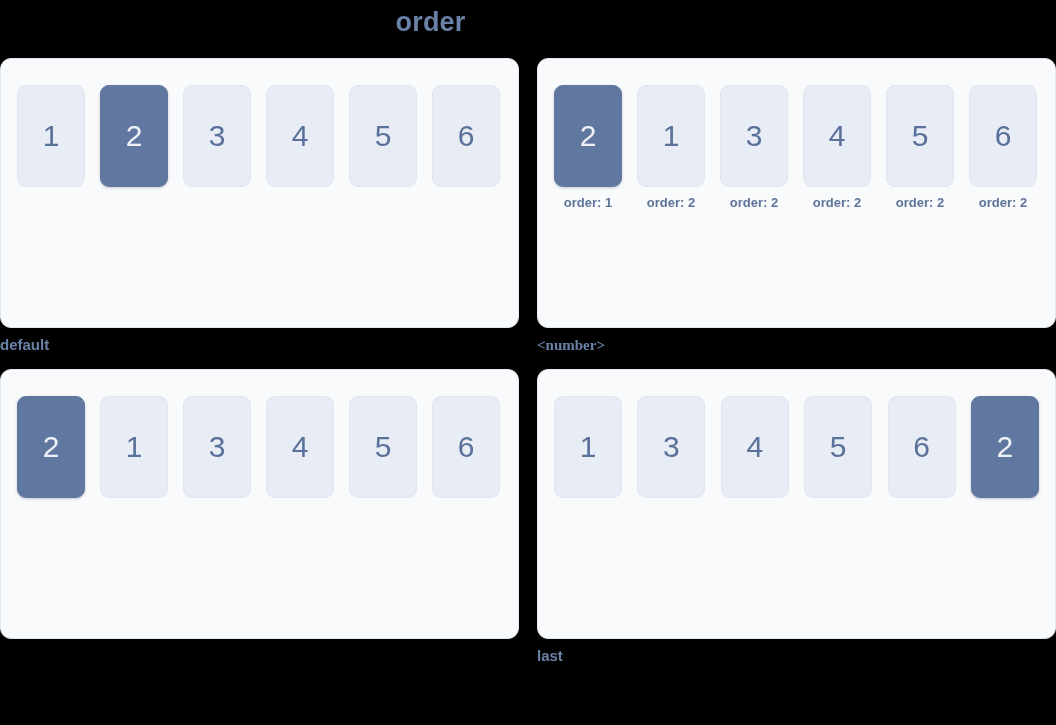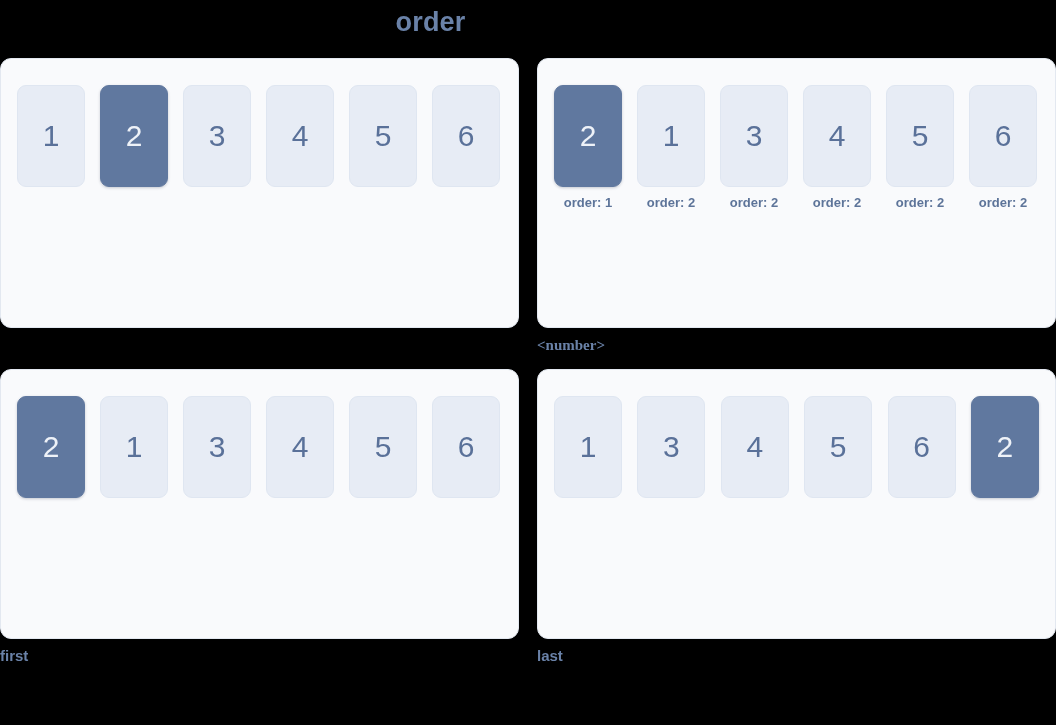--- a/index.html
+++ b/index.html
@@ -151,20 +151,21 @@
             <div class="box">4</div>
           </div>
           <div class="item">
             <div class="box">5</div>
           </div>
           <div class="item">
             <div class="box">6</div>
           </div>
         </div>
       </div>
+      <div class="caption">default</div>
     </div>
 
     <div class="cell">
       <div class="panel">
         <div class="row">
           <div class="item">
             <div class="box highlight">2</div>
             <div class="order-label">order: 1</div>
           </div>
           <div class="item">
@@ -208,21 +209,20 @@
             <div class="box">4</div>
           </div>
           <div class="item">
             <div class="box">5</div>
           </div>
           <div class="item">
             <div class="box">6</div>
           </div>
         </div>
       </div>
-      <div class="caption">first</div>
     </div>
 
     <div class="cell">
       <div class="panel align-right">
         <div class="row">
           <div class="item">
             <div class="box">1</div>
           </div>
           <div class="item">
             <div class="box">3</div>

